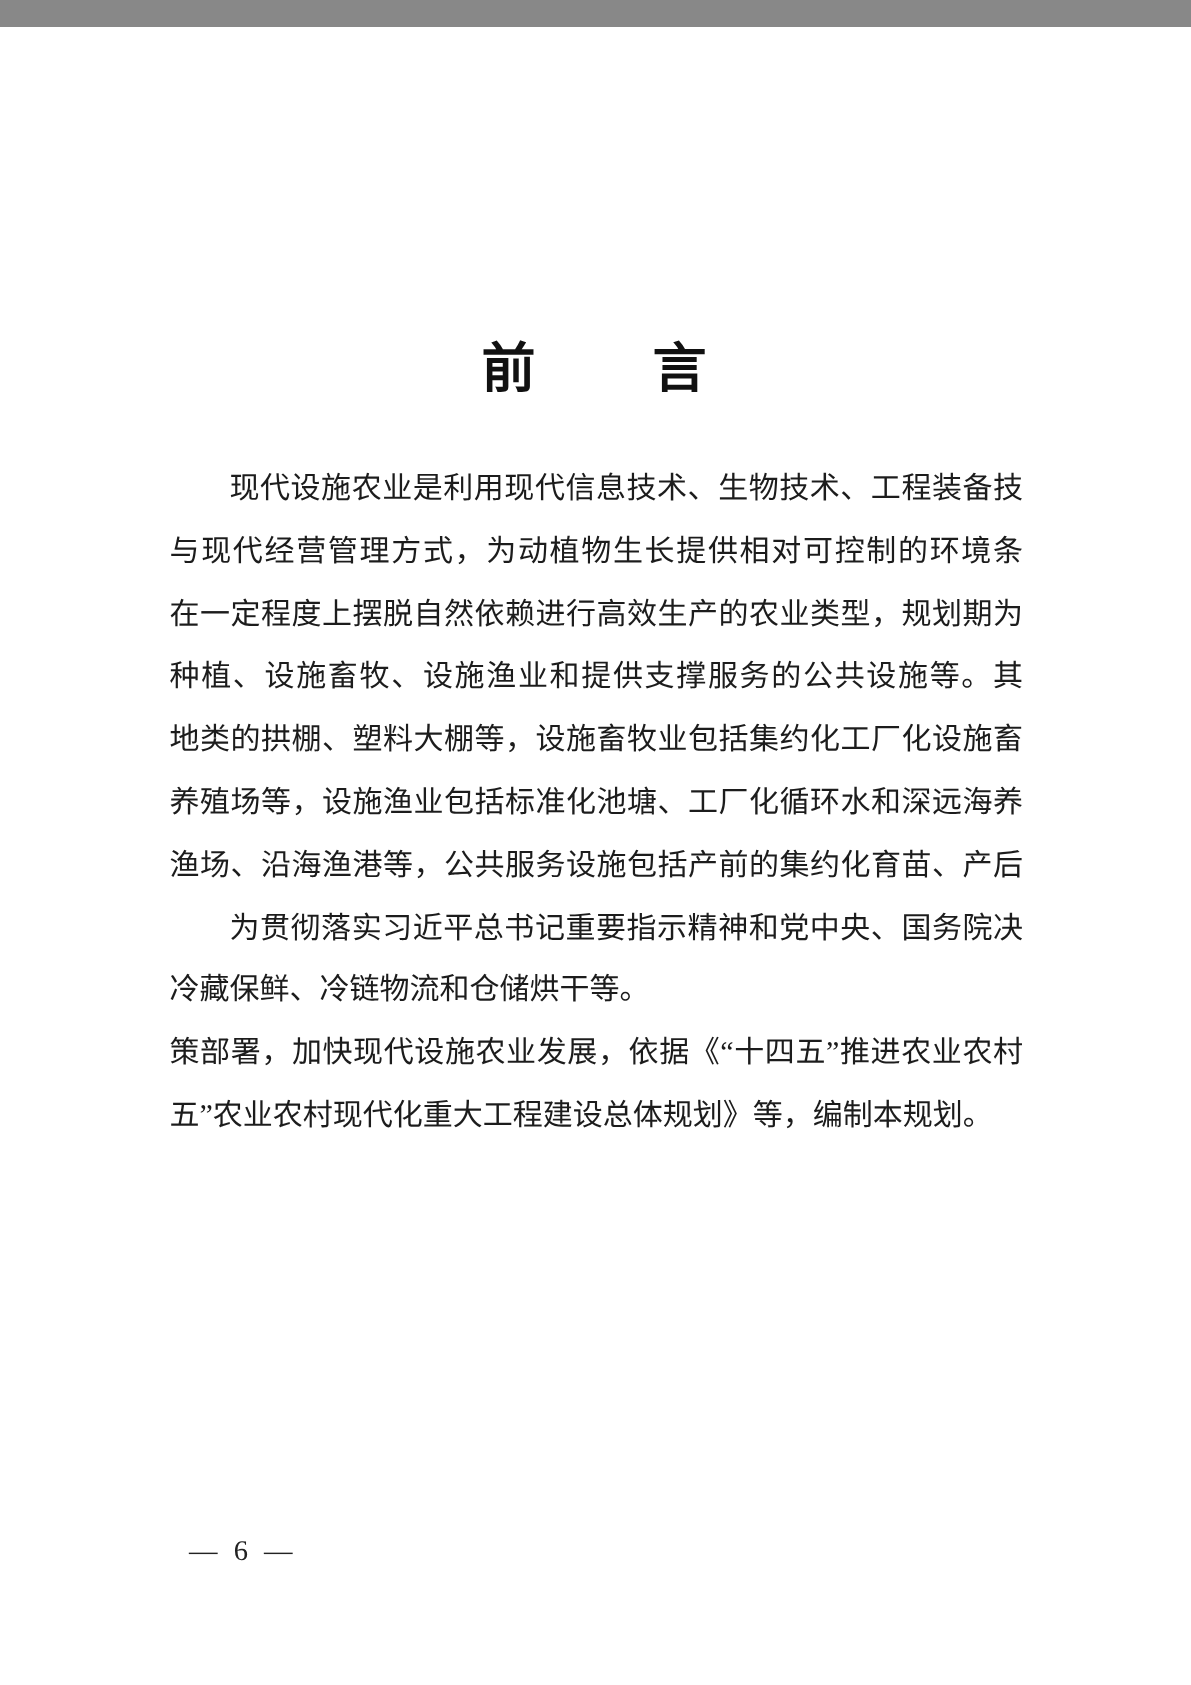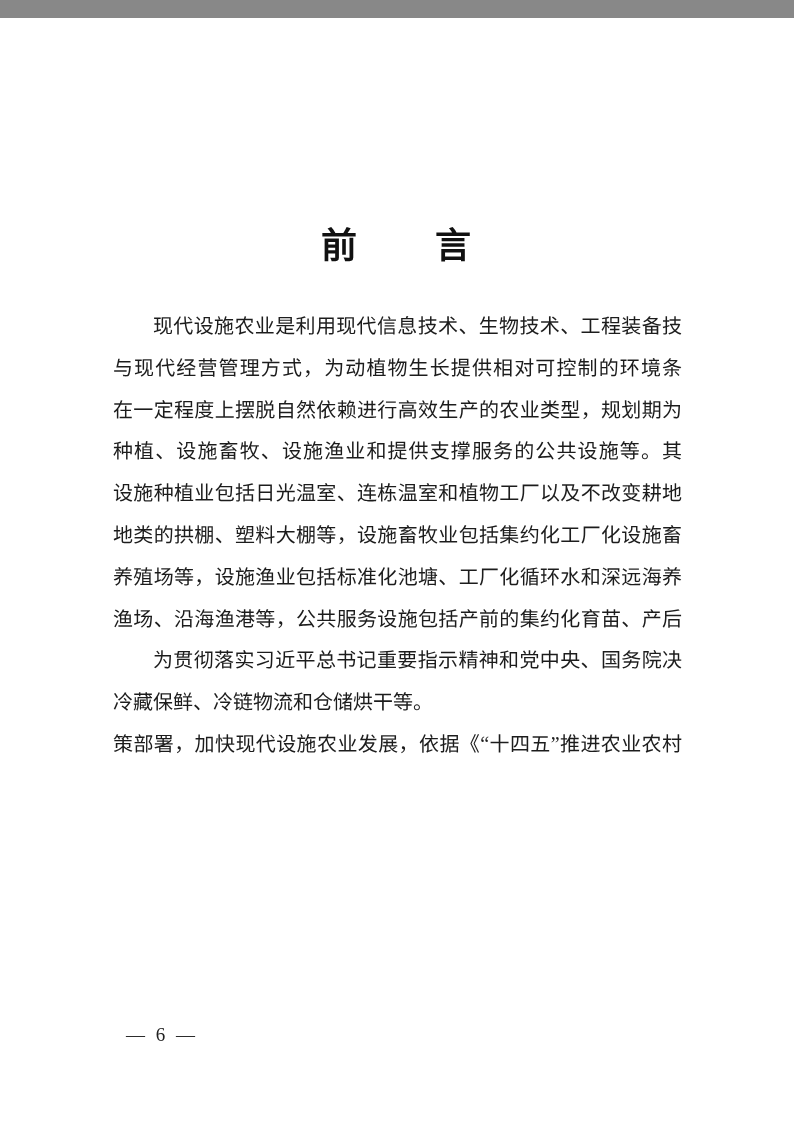--- a/index.html
+++ b/index.html
@@ -67,24 +67,24 @@
 
 <div class="page">
 
   <h1 class="doc-title">前　　言</h1>
 
   <div class="doc-body">
       <div class="line indent">现代设施农业是利用现代信息技术、生物技术、工程装备技术</div>
       <div class="line">与现代经营管理方式，为动植物生长提供相对可控制的环境条件，</div>
       <div class="line">在一定程度上摆脱自然依赖进行高效生产的农业类型，规划期为</div>
       <div class="line">种植、设施畜牧、设施渔业和提供支撑服务的公共设施等。其中，</div>
-      <div class="line">设施种植业包括日光温室、连栋温室和植物工厂以及不改变耕地</div>
       <div class="line">地类的拱棚、塑料大棚等，设施畜牧业包括集约化工厂化设施畜禽</div>
       <div class="line">养殖场等，设施渔业包括标准化池塘、工厂化循环水和深远海养殖</div>
       <div class="line">渔场、沿海渔港等，公共服务设施包括产前的集约化育苗、产后的</div>
       <div class="line indent">为贯彻落实习近平总书记重要指示精神和党中央、国务院决</div>
       <div class="line para-end">冷藏保鲜、冷链物流和仓储烘干等。</div>
       <div class="line">策部署，加快现代设施农业发展，依据《“十四五”推进农业农村现</div>
+      <div class="line para-end">五”农业农村现代化重大工程建设总体规划》等，编制本规划。</div>
     </div>
 
   <div class="page-number">— 6 —</div>
 
 </div>
 
 </body></html>

